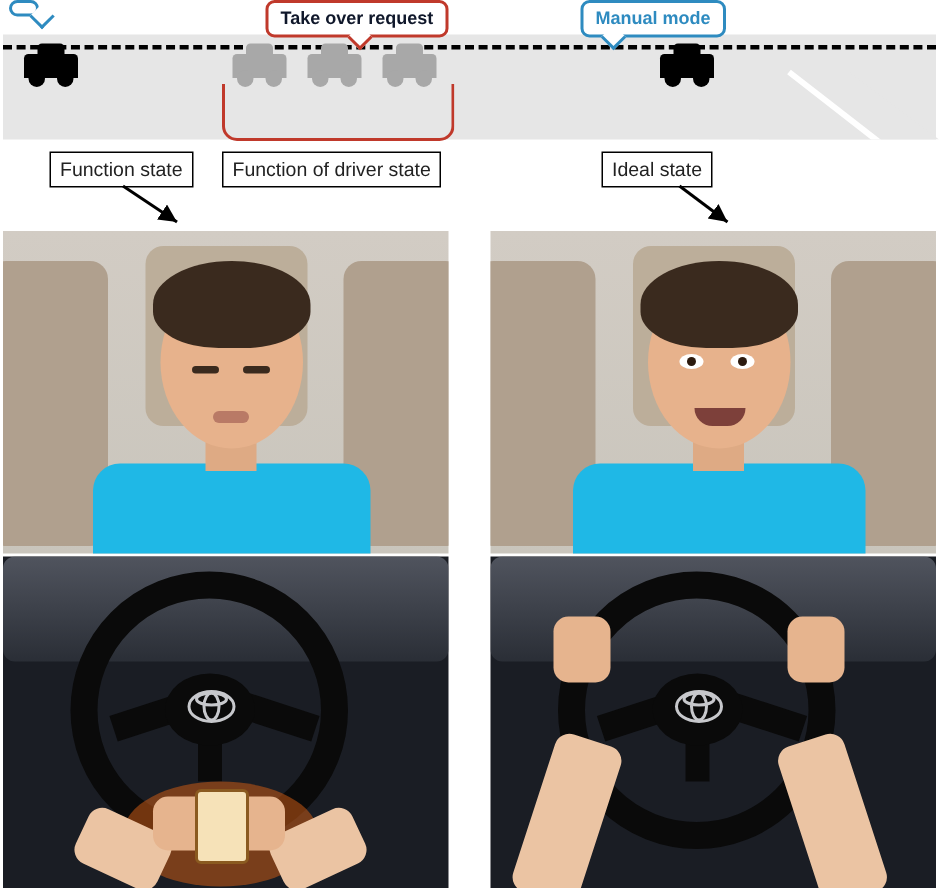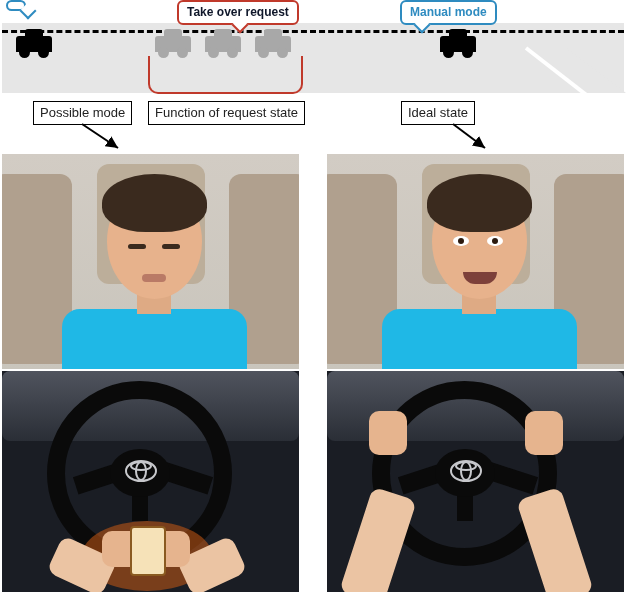--- a/index.html
+++ b/index.html
@@ -88,32 +88,32 @@
     <div class="wheel b"></div>
 </div>
 
 <div class="bubble blue" style="left:6px;top:0">
   <div class="tail"></div>
 </div>
 <div class="bubble orange" style="left:177px;top:0">
   <span>Take over request</span>
   <div class="tail"></div>
 </div>
-<div class="bubble blue" style="left:400px;top:0">
+<div class="bubble blue" style="left:387px;top:0">
   <span>Manual mode</span>
   <div class="tail"></div>
 </div>
 
 <div class="tor-bracket"></div>
 
 <div class="box" style="left:33px;top:101px">
-  <span>Possible mode</span>
+  <span>Function state</span>
 </div>
 <div class="box" style="left:148px;top:101px">
-  <span>Function of request state</span>
+  <span>Function of driver state</span>
 </div>
 <div class="box" style="left:401px;top:101px">
   <span>Ideal state</span>
 </div>
 
 <svg class="arrow" style="left:80px;top:122px;width:50px;height:32px">
   <defs>
       <marker id="ah1" markerWidth="8" markerHeight="8" refX="6" refY="3" orient="auto">
         <path d="M0,0 L6,3 L0,6 Z" fill="#000"></path>
       </marker>

